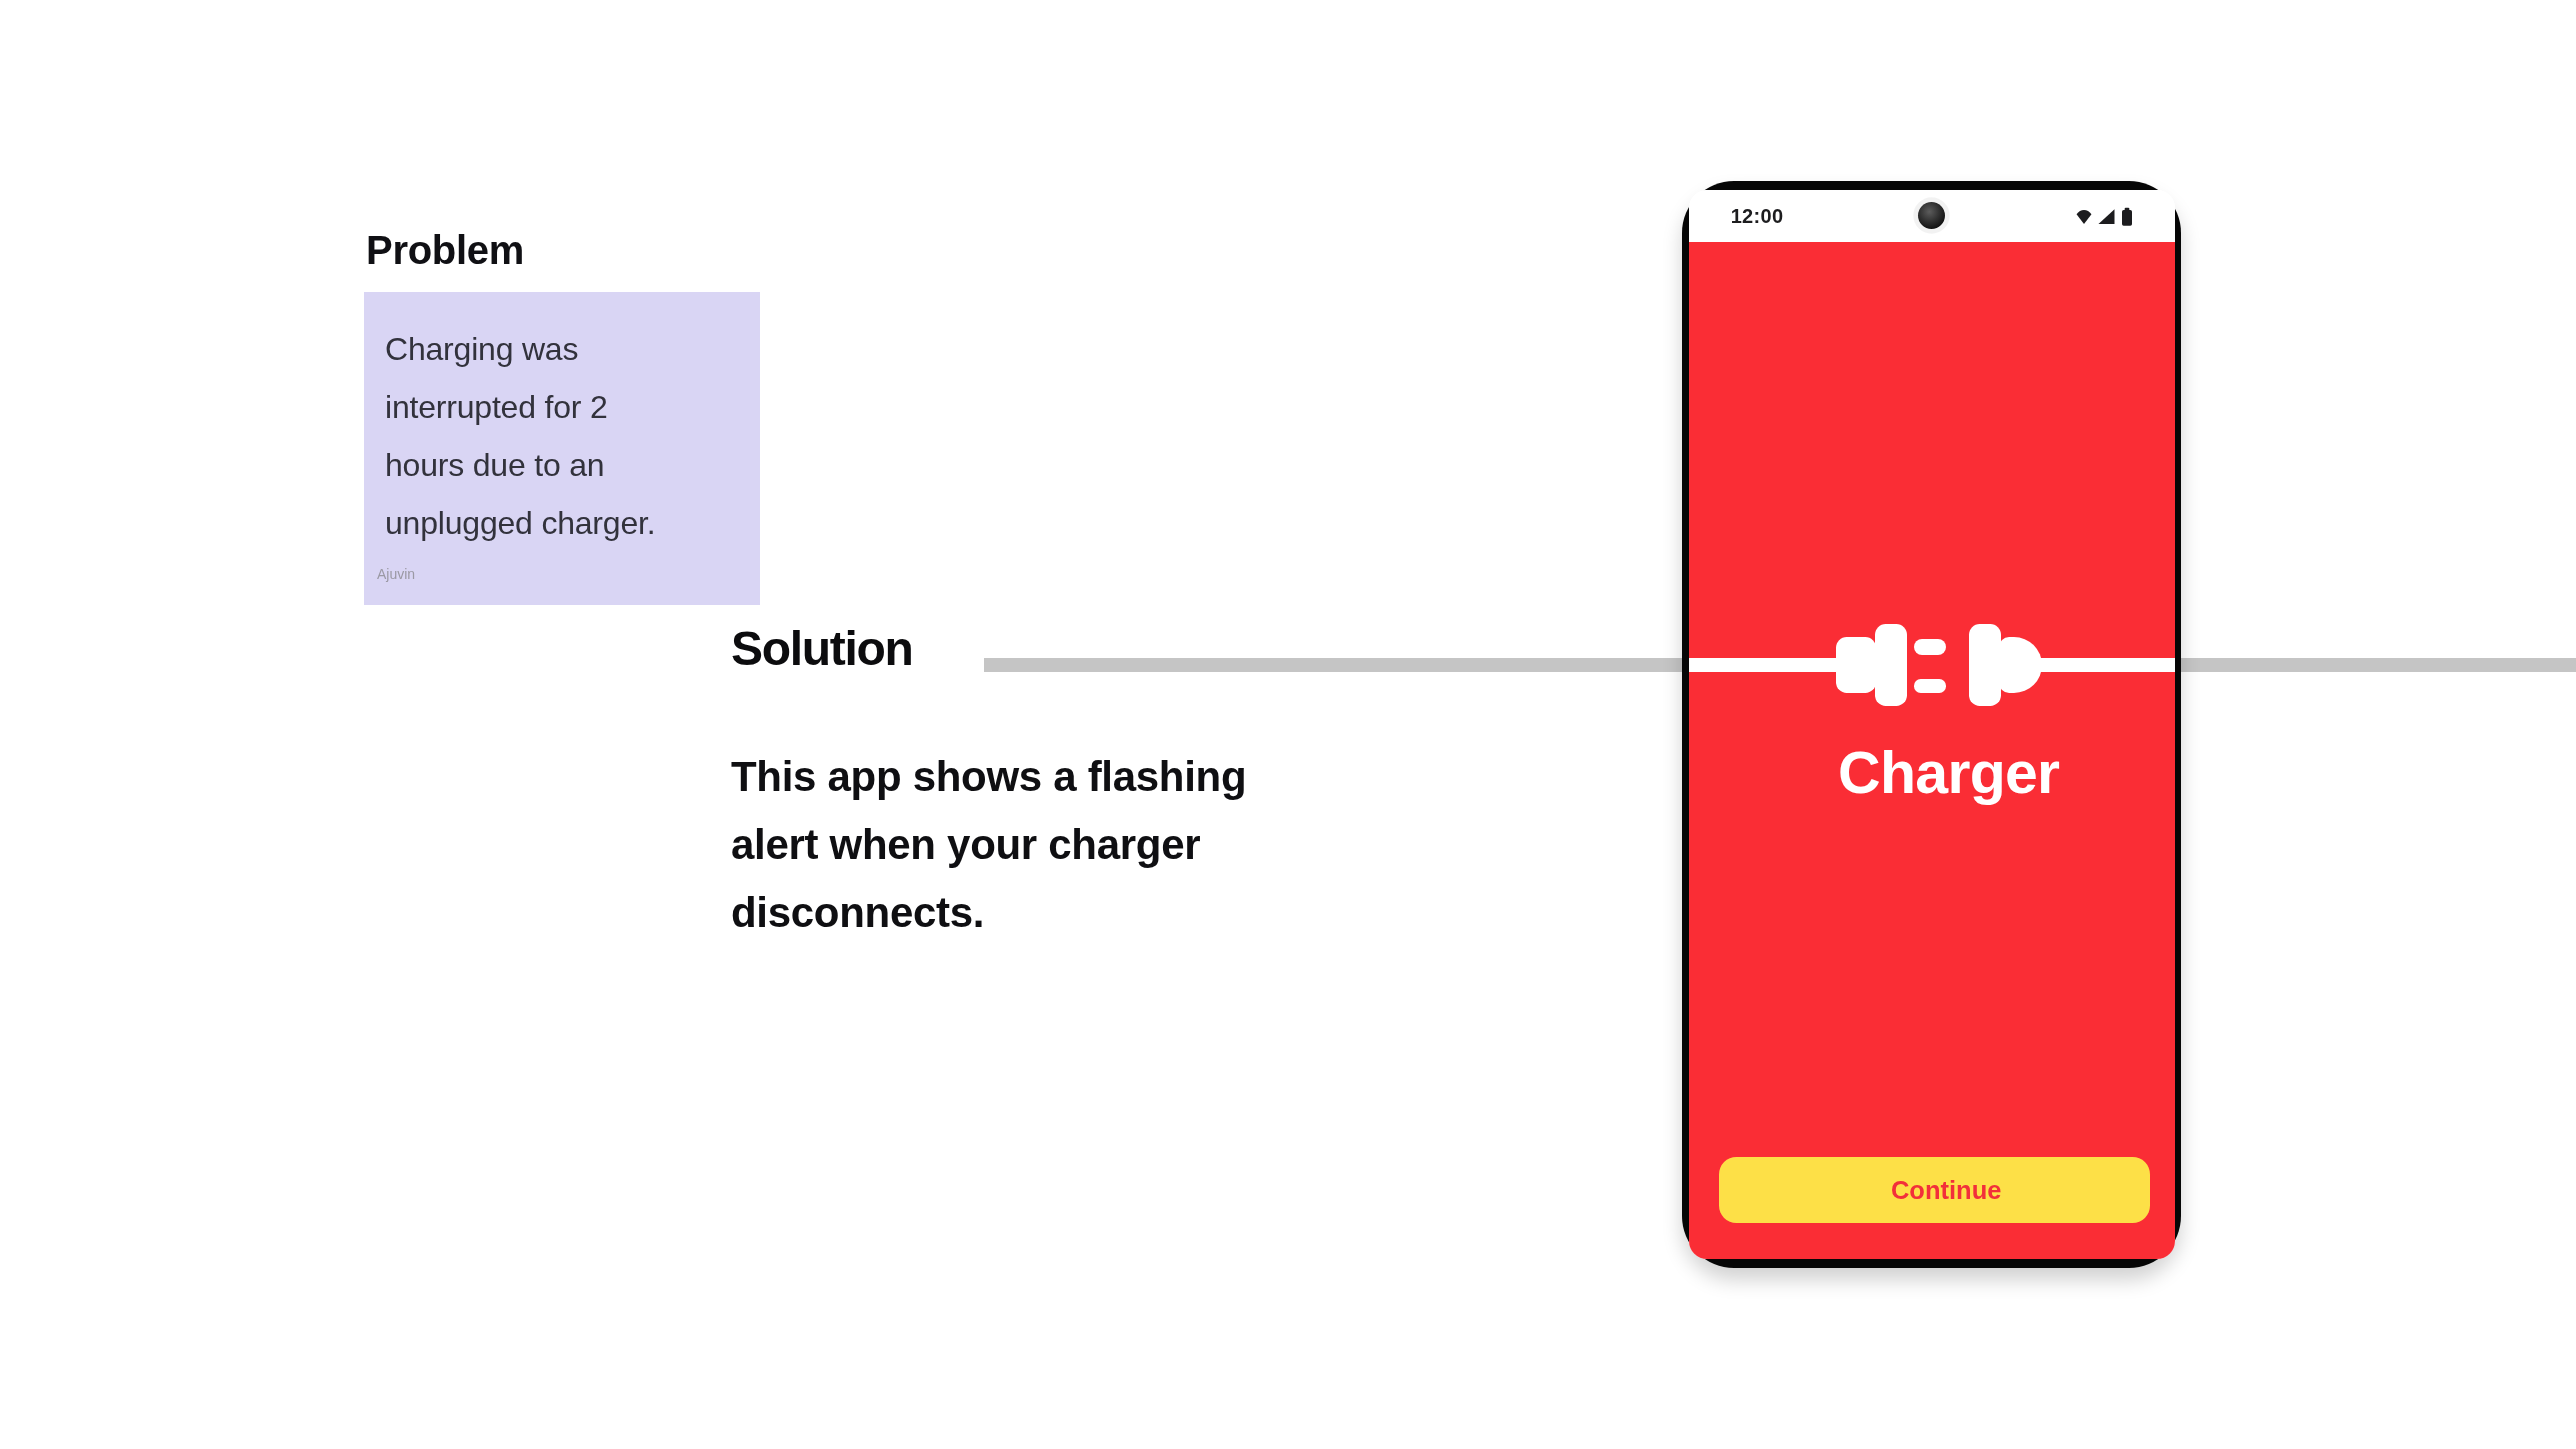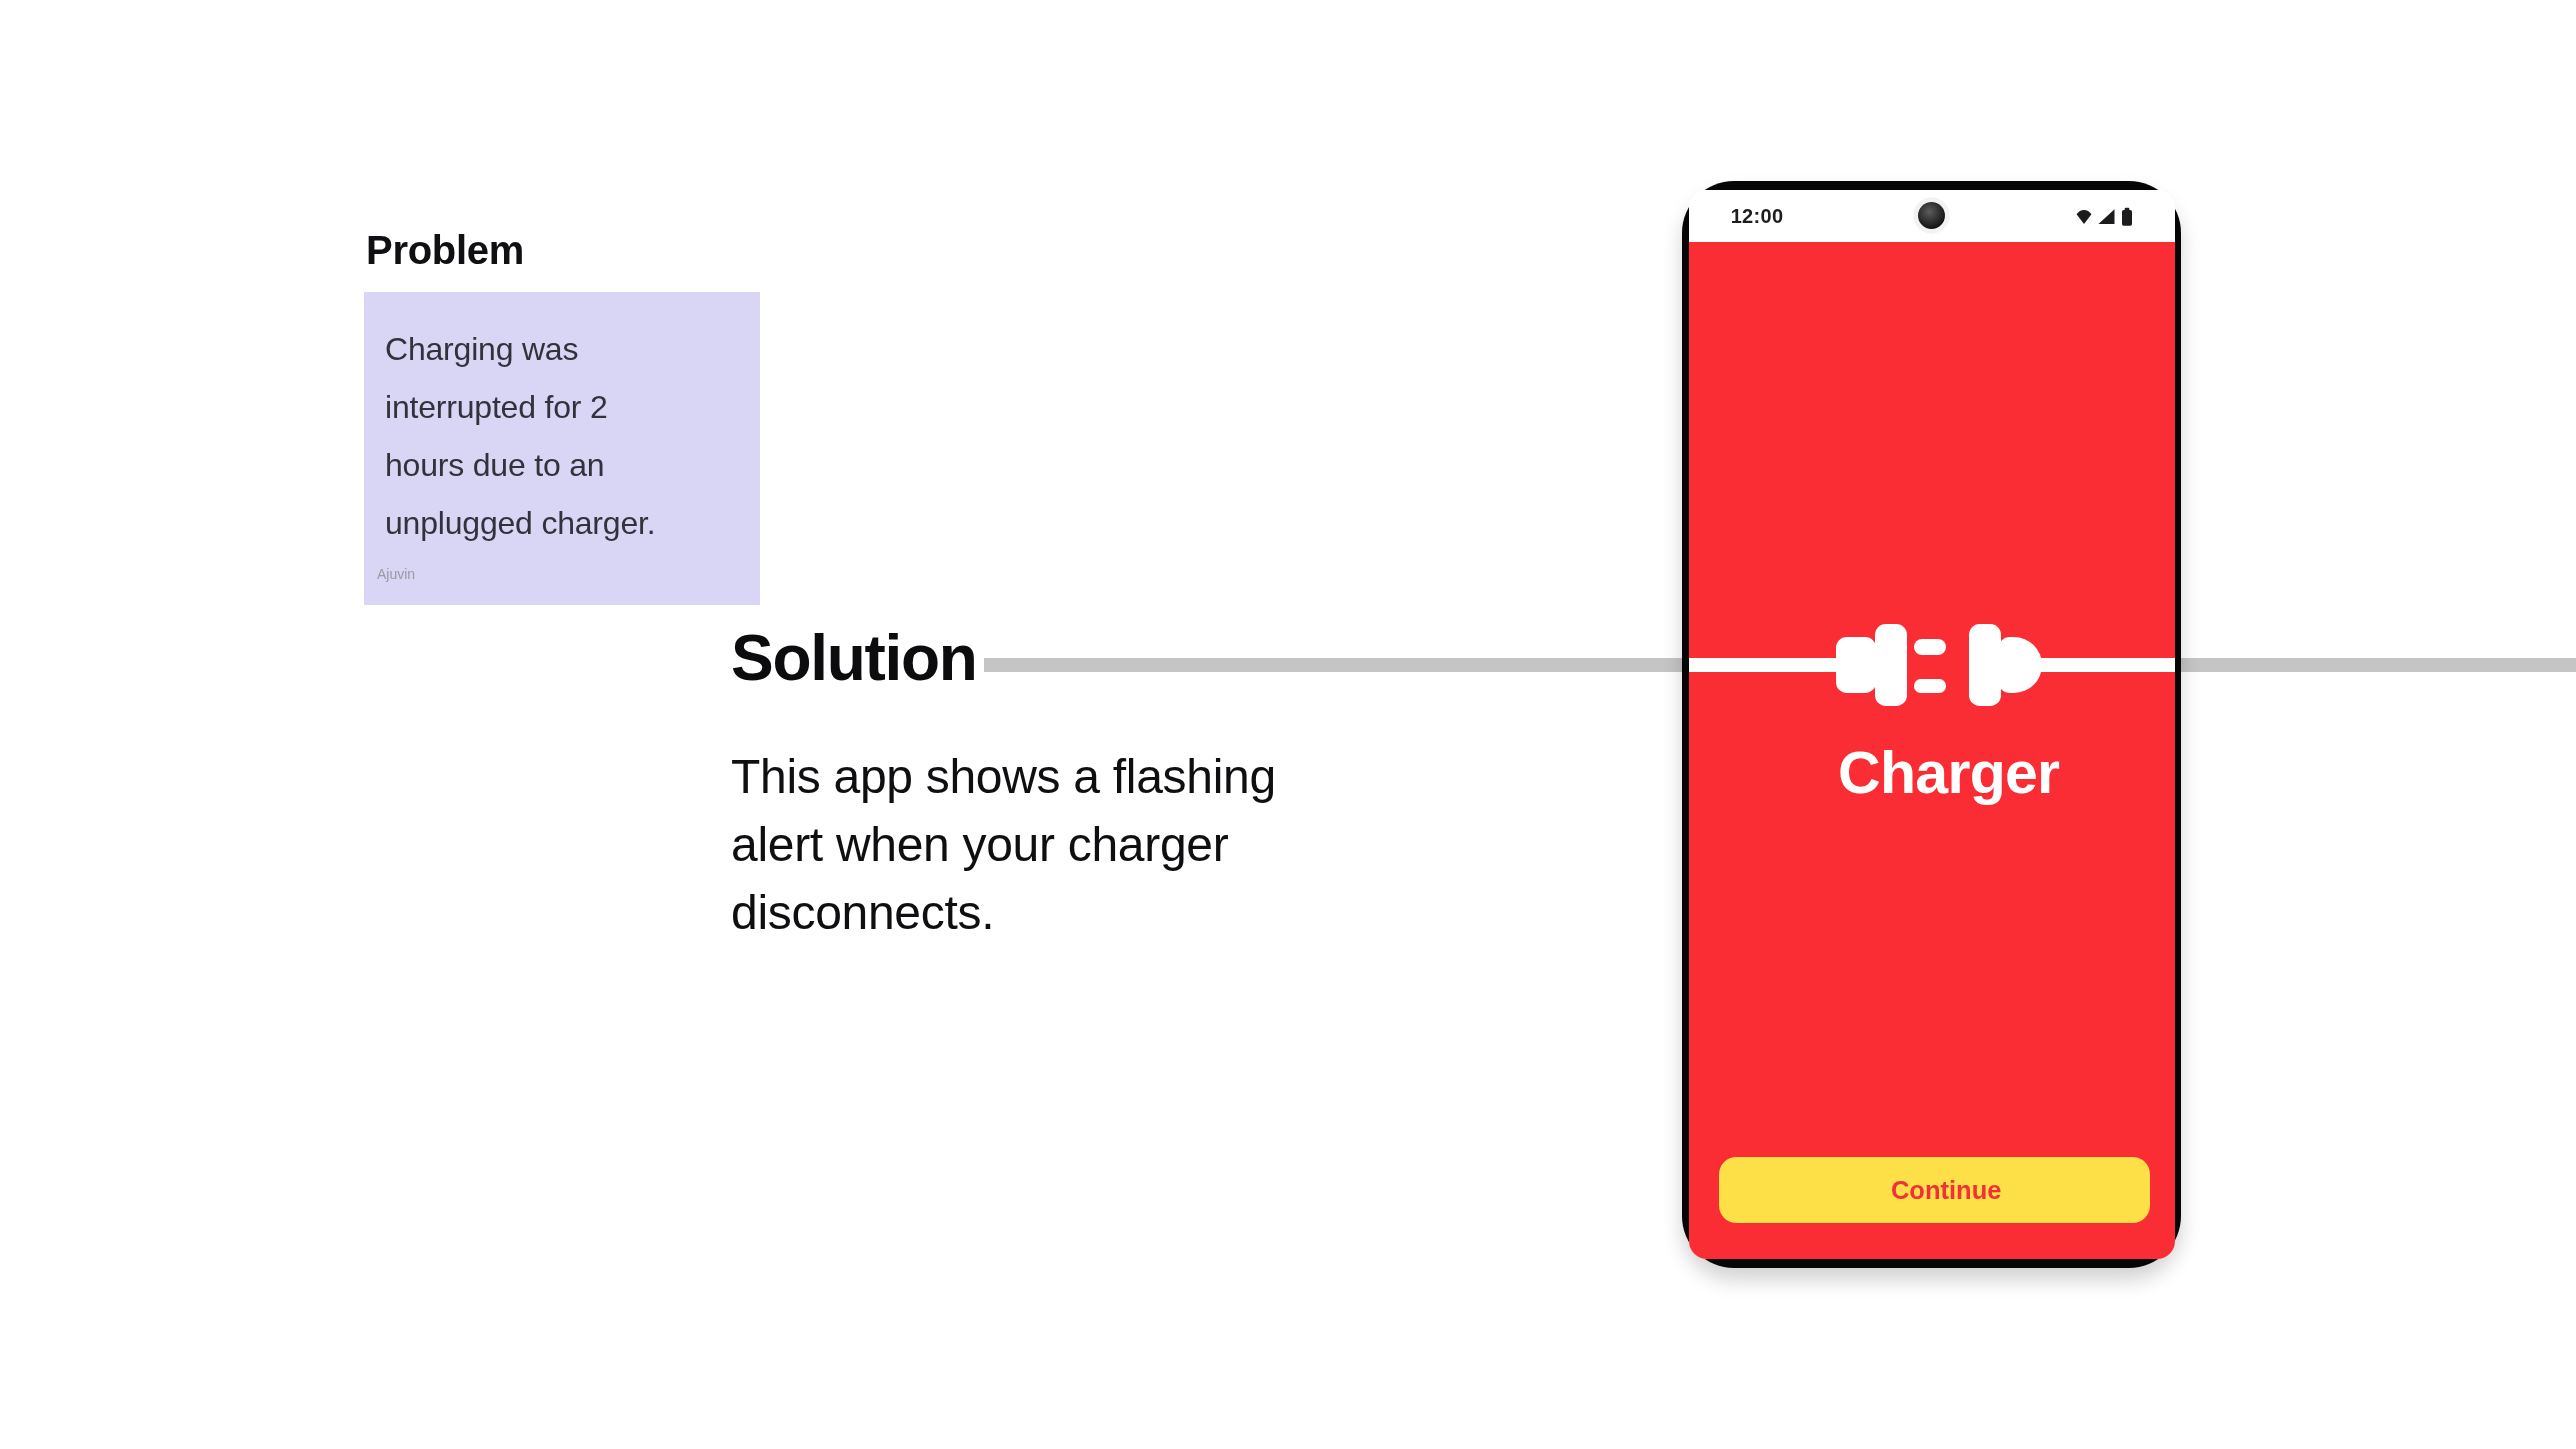--- a/index.html
+++ b/index.html
@@ -45,32 +45,32 @@
   .note-author {
     position: absolute;
     left: 13px; bottom: 23px;
     font-size: 14px; color: #9b99a4;
   }
 
   
   .solution-heading {
     position: absolute;
     left: 731px; top: 621px;
-    font-size: 64px; font-weight: 700;
+    font-size: 48px; font-weight: 700;
     color: #0c0c0e; letter-spacing: -1.3px;
     z-index: 2;
   }
   .solution-body {
     position: absolute;
     left: 731px; top: 743px;
     z-index: 2;
   }
   .solution-body .body-line {
-    font-size: 48px; line-height: 68px;
-    color: #0f0f12; letter-spacing: -0.3px;
+    font-size: 42px; line-height: 68px;
+    color: #0f0f12; letter-spacing: -0.3px; font-weight: bold;
   }
 
   
   .phone {
     position: absolute;
     left: 1682px; top: 181px;
     width: 499px; height: 1087px;
     background: #060606;
     border-radius: 52px;
     padding: 9.4px 6.7px 8px 6.7px;

